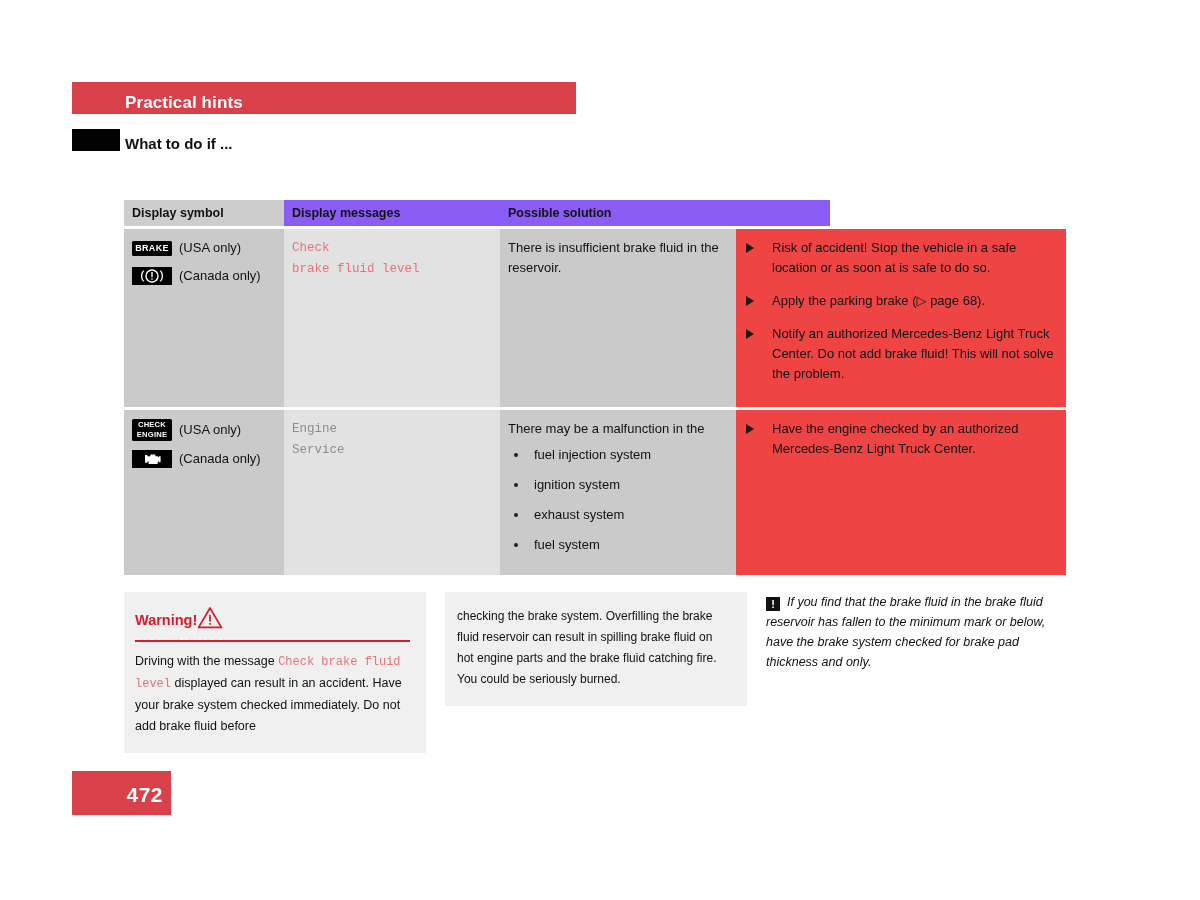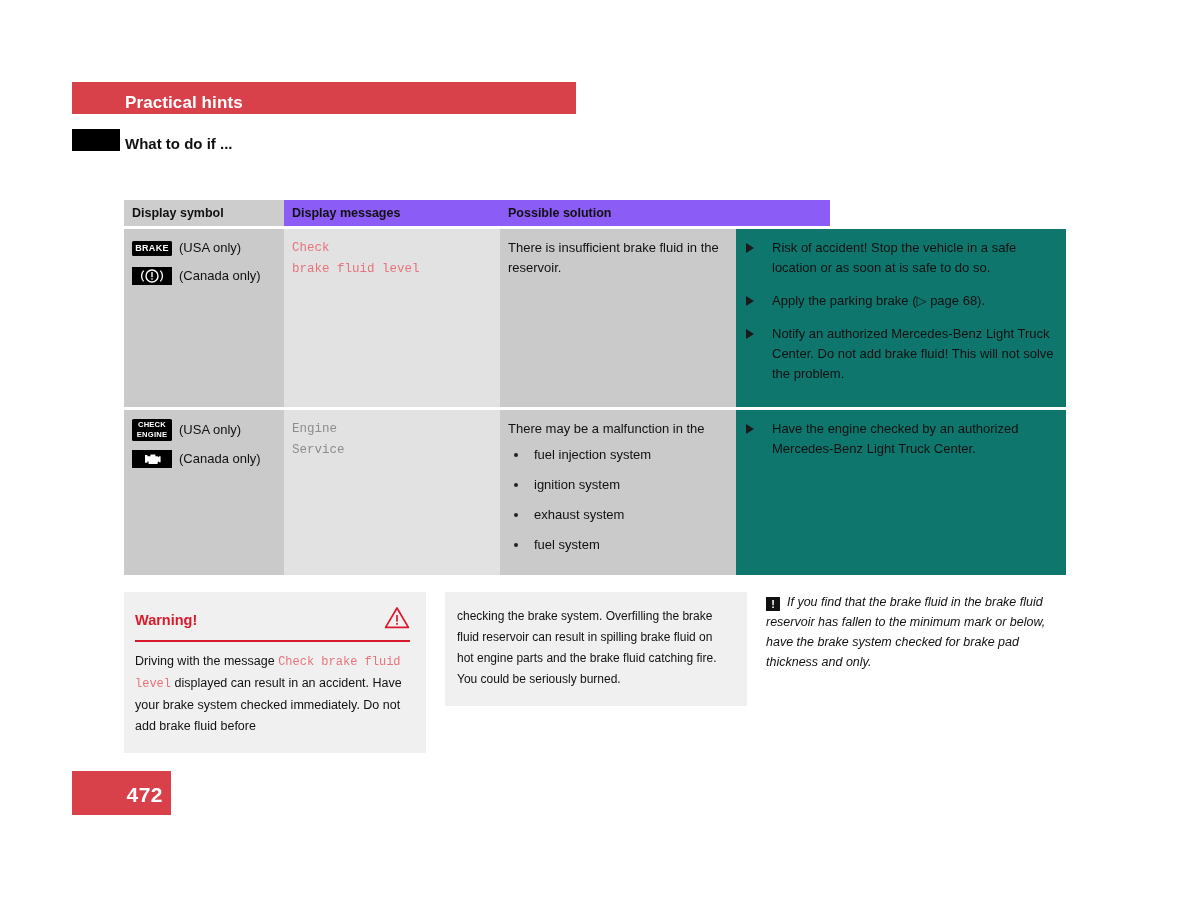--- a/index.html
+++ b/index.html
@@ -86,21 +86,21 @@
     font-weight: bold;
     padding-top: 6px;
     padding-bottom: 6px;
     white-space: nowrap;
   }
   .head .c2, .head .c4 { background: #8b5cf6; }
 
   .body .c1 { background: #cacaca; }
   .body .c2 { background: #e2e2e2; }
   .body .c3 { background: #cacaca; }
-  .body .c4 { background: #0f766e; }
+  .body .c4 { background: #ef4444; }
 
   .body .cell { font-size: 13px; line-height: 20px; }
 
   .row1 .cell { min-height: 172px; }
   .row2 .cell { min-height: 164px; }
 
   
   .sym-line {
     display: flex;
     align-items: center;
@@ -192,21 +192,21 @@
     left: 124px;
     top: 592px;
     width: 302px;
     background: #f0f0f0;
     box-sizing: border-box;
     padding: 14px 16px 16px 11px;
   }
   .warn-head {
     display: flex;
     align-items: center;
-    justify-content: space-between;
+    justify-content: flex-start;
   }
   .warn-title {
     color: #d8192b;
     font-size: 14.5px;
     font-weight: bold;
   }
   .warn-rule {
     height: 2px;
     background: #d8192b;
     margin: 7px 0 9px 0;

